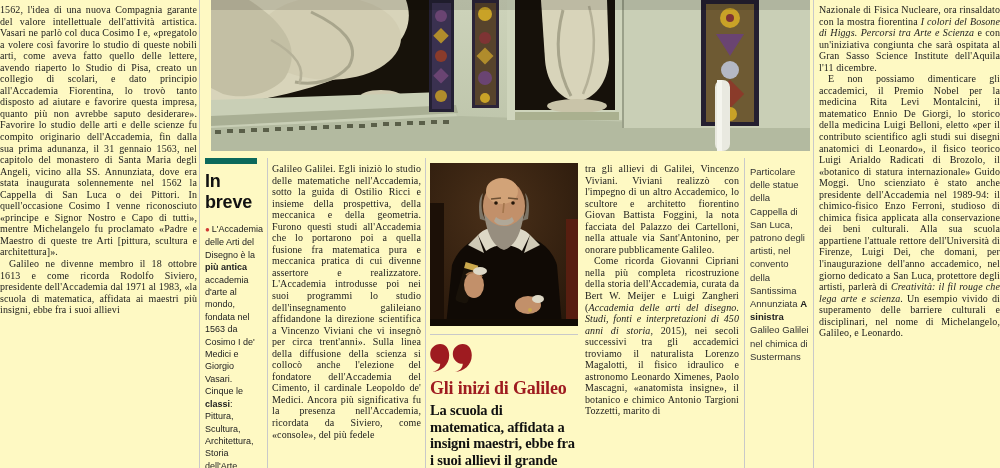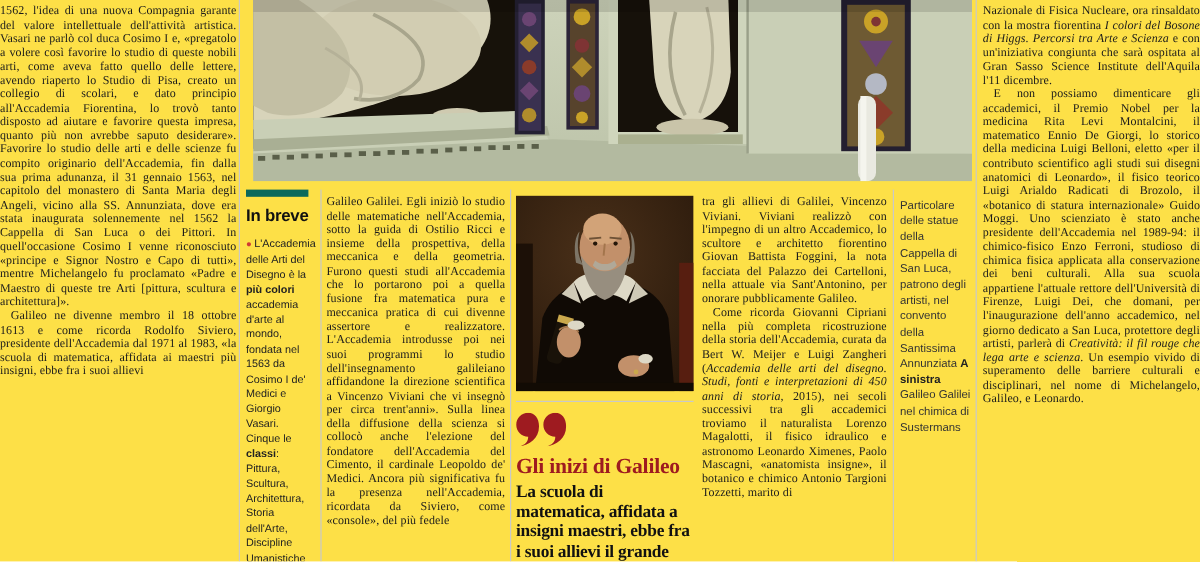--- a/index.html
+++ b/index.html
@@ -1,36 +1,36 @@
 <!DOCTYPE html>
 <html lang="it"><head>
 <meta charset="utf-8">
 <style>
   html,body{margin:0;padding:0;background:#ffffff;}
-  .page{position:relative;width:1000px;height:468px;background:#fde047;overflow:hidden;
+  .page{position:relative;width:1000px;height:468px;background:#fef9c3;overflow:hidden;
         font-family:"Liberation Serif",serif;color:#1b1b1b;}
   .vrule{position:absolute;width:1px;background:#c9c9c9;}
   .hrule{position:absolute;height:1px;background:#c9c9c9;}
   .col{position:absolute;overflow:hidden;text-align:justify;}
   .body{font-size:10px;line-height:11.55px;margin:0;letter-spacing:0.1px;}
   .body.indent{text-indent:9px;}
   .body i{font-style:italic;}
   
   .col1{left:0;top:4px;width:197px;height:464px;}
   .col3{left:272px;top:163px;width:149px;height:305px;}
   .col4{left:585px;top:163px;width:154px;height:305px;}
   .col6{left:819px;top:4px;width:181px;height:464px;}
   
   .photo{position:absolute;left:211px;top:0;width:599px;height:151px;}
   .photo svg{display:block;width:100%;height:100%;}
   
   .inbreve{position:absolute;left:205px;top:158px;width:57px;
            font-family:"Liberation Sans",sans-serif;}
   .greenbar{width:52px;height:6px;background:#0c695b;}
-  .ib-title{font-size:14px;font-weight:bold;color:#111;margin:7px 0 10px 0;letter-spacing:-0.2px;}
+  .ib-title{font-size:18px;font-weight:bold;color:#111;margin:7px 0 10px 0;letter-spacing:-0.2px;}
   .ib-text{font-size:9px;line-height:12.4px;color:#222;margin:0;text-align:left;}
   .ib-text b{font-weight:bold;}
   .bullet{color:#d03a34;font-size:8px;margin-right:2px;}
   
   .portraitbox{position:absolute;left:430px;top:163px;width:148px;height:163px;}
   .portraitbox svg{display:block;width:100%;height:100%;}
   
   .quotebox{position:absolute;left:430px;top:344px;width:148px;text-align:left;}
   .qmark{display:block;margin-bottom:6px;}
   .q-label{font-size:18px;font-weight:bold;color:#9e1b20;margin:0 0 3px 0;letter-spacing:-0.2px;}
@@ -145,21 +145,21 @@
       <rect x="504" y="80" width="15" height="71" rx="7" fill="#e9e9e0"></rect>
       <rect x="506" y="80" width="5" height="71" fill="#f5f5ee"></rect>
 
       <rect x="0" y="0" width="599" height="10" fill="#000000" opacity="0.12"></rect>
     </svg>
   </div>
 
   <div class="inbreve">
     <div class="greenbar"></div>
     <h3 class="ib-title">In breve</h3>
-    <p class="ib-text"><span class="bullet">●</span><span>L'Accademia delle Arti del Disegno è la </span><b>più colori</b><span> accademia d'arte al mondo, fondata nel 1563 da Cosimo I de' Medici e Giorgio Vasari. Cinque le </span><b>classi</b><span>: Pittura, Scultura, Architettura, Storia dell'Arte, Discipline Umanistiche e Scientifiche</span></p>
+    <p class="ib-text"><span class="bullet">●</span><span>L'Accademia delle Arti del Disegno è la </span><b>più antica</b><span> accademia d'arte al mondo, fondata nel 1563 da Cosimo I de' Medici e Giorgio Vasari. Cinque le </span><b>classi</b><span>: Pittura, Scultura, Architettura, Storia dell'Arte, Discipline Umanistiche e Scientifiche</span></p>
   </div>
 
   <div class="vrule" style="left:267px;top:158px;height:310px;"></div>
 
   <div class="col col3">
     <p class="body">Galileo Galilei. Egli iniziò lo studio delle matematiche nell'Accademia, sotto la guida di Ostilio Ricci e insieme della prospettiva, della meccanica e della geometria. Furono questi studi all'Accademia che lo portarono poi a quella fusione fra matematica pura e meccanica pratica di cui divenne assertore e realizzatore. L'Accademia introdusse poi nei suoi programmi lo studio dell'insegnamento galileiano affidandone la direzione scientifica a Vincenzo Viviani che vi insegnò per circa trent'anni». Sulla linea della diffusione della scienza si collocò anche l'elezione del fondatore dell'Accademia del Cimento, il cardinale Leopoldo de' Medici. Ancora più significativa fu la presenza nell'Accademia, ricordata da Siviero, come «console», del più fedele</p>
   </div>
 
   <div class="vrule" style="left:425px;top:158px;height:310px;"></div>
 

